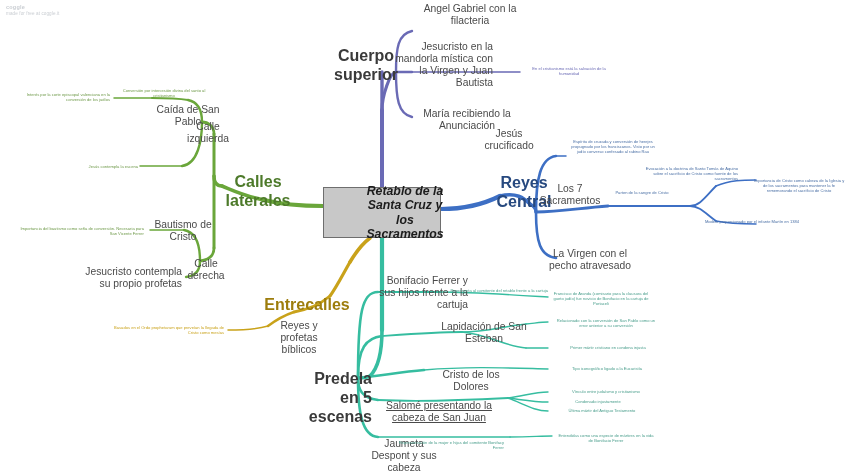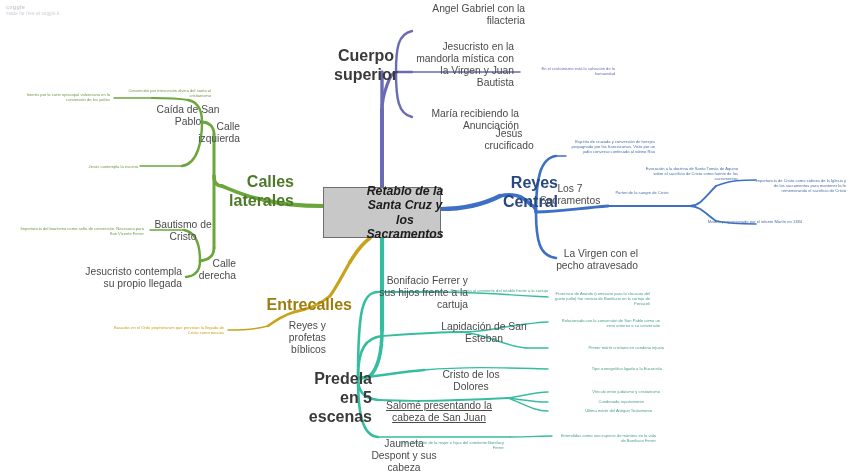--- a/index.html
+++ b/index.html
@@ -23,21 +23,21 @@
     font-size:12.3px;color:#1c1c1c;line-height:1.17;padding-left:46px;}
 
   
   .b1{font-weight:bold;font-size:16px;}
   
   .b2{font-size:10.3px;}
   
   .b3{font-size:4.1px;line-height:1.28;}
 
   .t-right{text-align:right;}
-  .t-left{text-align:right;}
+  .t-left{text-align:center;}
   .t-center{text-align:center;}
 
   
   .c-purple{color:#6a6ab5;}
   .c-blue-d{color:#27497f;}
   .c-blue-note{color:#4a6fa5;}
   .c-green-d{color:#4d7a2a;}
   .c-green-note{color:#6f9a4a;}
   .c-gold{color:#c9a21a;}
   .c-gold-d{color:#9d7d0d;}
@@ -145,21 +145,21 @@
   </div>
 
   <div class="center-node">
     <span>Retablo de la Santa Cruz y los Sacramentos</span>
   </div>
 
   <div class="lbl b1 c-grey-d t-right" style="left:334px;top:47px;width:60px;">Cuerpo superior</div>
 
   <div class="lbl b2 c-dark t-left" style="left:415px;top:3px;width:110px;">Angel Gabriel con la filacteria</div>
 
-  <div class="lbl b2 c-dark t-right" style="left:416px;top:41px;width:98px;">Jesucristo en la mandorla mística con la Virgen y Juan Bautista</div>
+  <div class="lbl b2 c-dark t-right" style="left:395px;top:41px;width:98px;">Jesucristo en la mandorla mística con la Virgen y Juan Bautista</div>
 
   <div class="lbl b3 c-purple t-left" style="left:523px;top:66px;width:92px;">En el cristianismo está la salvación de la humanidad</div>
 
   <div class="lbl b2 c-dark t-left" style="left:415px;top:108px;width:104px;">María recibiendo la Anunciación</div>
 
   <div class="lbl b1 c-blue-d t-left" style="left:490px;top:174px;width:68px;">Reyes Central</div>
 
   <div class="lbl b2 c-dark t-center" style="left:470px;top:128px;width:78px;">Jesús crucificado</div>
 
   <div class="lbl b3 c-blue-note t-left" style="left:571px;top:139px;width:84px;">Espíritu de cruzada y conversión de herejes propugnado por los franciscanos. Visto por un judío converso confesado al rabino Rau</div>
@@ -187,21 +187,21 @@
   <div class="lbl b3 c-green-note t-right" style="left:6px;top:92px;width:104px;">Interés por la corte episcopal valenciana en la conversión de los judíos</div>
 
   <div class="lbl b3 c-green-note t-right" style="left:62px;top:164px;width:76px;">Jesús contempla la escena</div>
 
   <div class="lbl b2 c-dark t-left" style="left:176px;top:258px;width:60px;">Calle derecha</div>
 
   <div class="lbl b2 c-dark t-center" style="left:148px;top:219px;width:70px;">Bautismo de Cristo</div>
 
   <div class="lbl b3 c-green-note t-right" style="left:14px;top:226px;width:130px;">Importancia del bautismo como seña de conversión. Necesaria para San Vicente Ferrer</div>
 
-  <div class="lbl b2 c-dark t-right" style="left:78px;top:266px;width:104px;">Jesucristo contempla su propio llegada</div>
+  <div class="lbl b2 c-dark t-right" style="left:78px;top:266px;width:104px;">Jesucristo contempla su propio profetas</div>
 
   <div class="lbl b1 c-gold-d t-left" style="left:262px;top:296px;width:90px;">Entrecalles</div>
 
   <div class="lbl b2 c-dark t-left" style="left:272px;top:320px;width:54px;">Reyes y profetas bíblicos</div>
 
   <div class="lbl b3 c-gold t-right" style="left:110px;top:325px;width:114px;">Basados en el Ordo prophetarum que preveían la llegada de Cristo como mesías</div>
 
   <div class="lbl b1 c-grey-d t-right" style="left:296px;top:370px;width:76px;text-align:right;">Predela en 5 escenas</div>
 
   <div class="lbl b2 c-dark t-right" style="left:372px;top:275px;width:96px;">Bonifacio Ferrer y sus hijos frente a la cartuja</div>

